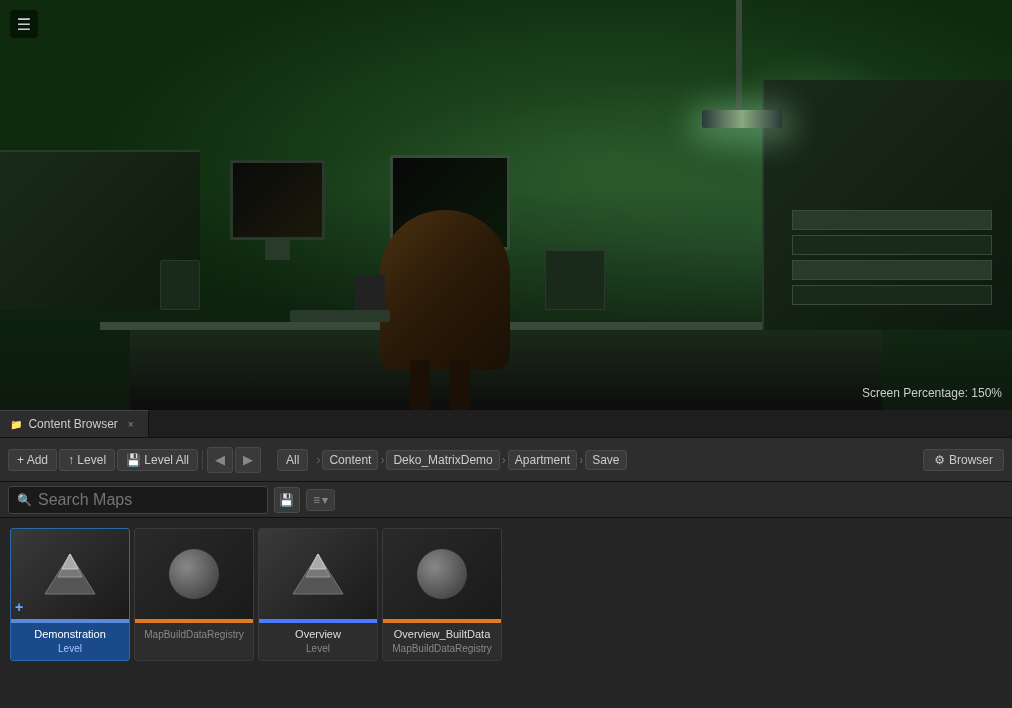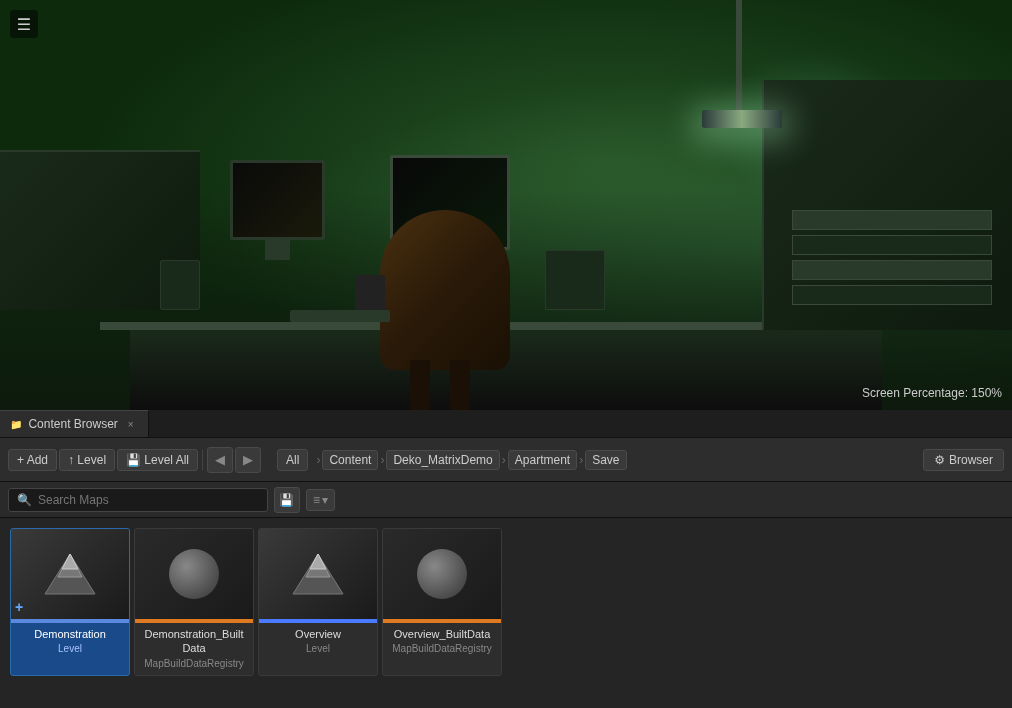--- a/index.html
+++ b/index.html
@@ -208,21 +208,21 @@
       padding: 4px 8px;
       gap: 6px;
       flex: 0 0 260px;
     }
 
     .search-input-wrapper input {
       background: transparent;
       border: none;
       outline: none;
       color: #999;
-      font-size: 12px;
+      font-size: 16px;
       width: 200px;
     }
 
     .search-icon { color: #666; font-size: 12px; }
 
     .view-btn {
       width: 26px;
       height: 26px;
       display: flex;
       align-items: center;
@@ -499,21 +499,20 @@
       <div class="asset-type">Level</div>
     </div>
   </div>
       <div class="asset-item">
     <div class="asset-thumbnail registry-thumb">
       <div class="thumb-sphere"></div>
 
     </div>
     <div class="asset-bottom-bar registry"></div>
     <div class="asset-info">
-      <div class="asset-name">Demonstration_BuiltData</div>
       <div class="asset-type">MapBuildDataRegistry</div>
     </div>
   </div>
       <div class="asset-item">
     <div class="asset-thumbnail level-thumb">
 
       <svg width="60" height="50" viewBox="0 0 60 50">
         <polygon points="30,5 55,45 5,45" fill="#555" stroke="#777" stroke-width="1"></polygon>
         <polygon points="30,5 42,28 18,28" fill="#777" stroke="#999" stroke-width="1"></polygon>
         <polygon points="30,5 38,20 22,20" fill="#aaa" stroke="#ccc" stroke-width="1"></polygon>

